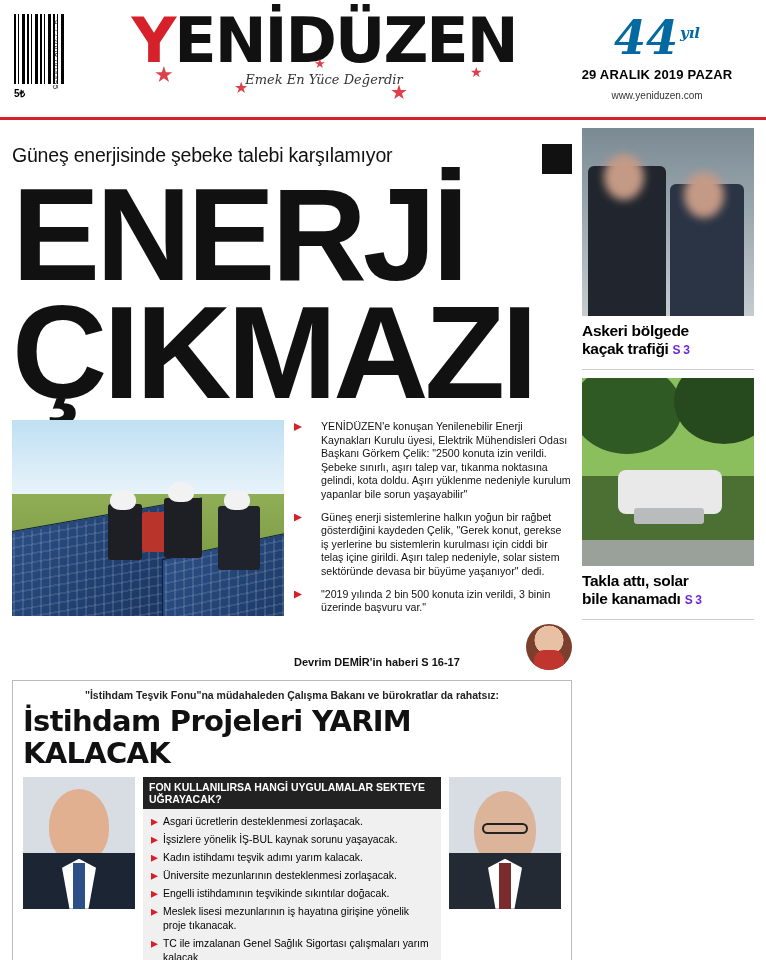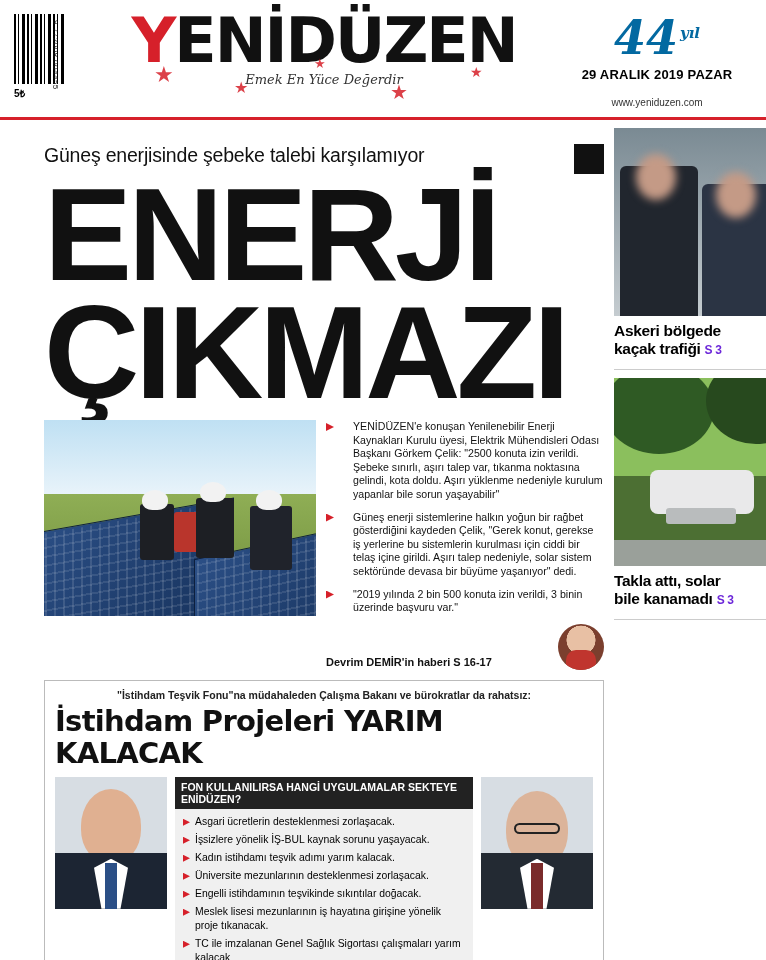--- a/index.html
+++ b/index.html
@@ -40,25 +40,25 @@
   .star { position:absolute; color:#d6202a; font-size:16px; opacity:.85; }
   .logo-slogan {
     font-family:"DejaVu Serif", serif;
     font-style:italic; font-size:13px; color:#333; margin-top:-2px;
   }
 
   .mast-right { position:absolute; right:14px; top:10px; width:190px; text-align:center; }
   .years { font-family:"DejaVu Serif", serif; font-style:italic; font-weight:bold; font-size:46px; line-height:46px; color:#0369a1; }
   .years .yil { font-size:15px; font-style:italic; vertical-align:super; margin-left:2px; }
   .mast-date { font-size:13px; font-weight:bold; margin-top:6px; letter-spacing:.2px; }
-  .mast-url { font-size:10px; color:#333; margin-top:15px; }
+  .mast-url { font-size:10px; color:#333; margin-top:8px; }
   .sayi { position:absolute; right:14px; top:131px; font-size:8.5px; color:#444; }
 
   
-  .body-wrap { position:relative; width:642px; height:837px; padding:8px 12px 0 12px;margin-left:32px; }
+  .body-wrap { position:relative; width:642px; height:837px; padding:8px 12px 0 12px; }
   .cols { display:flex; gap:10px; }
   .col-main { width:560px; }
   .col-side { width:172px; }
 
   
   .kicker { display:flex; align-items:flex-start; gap:8px; margin-top:16px; }
   .kicker-text { font-size:19.5px; color:#111; letter-spacing:-.2px; }
   .kicker-square { width:30px; height:30px; background:#111; margin-left:auto; }
 
   .headline {
@@ -247,21 +247,21 @@
 
           <div class="bb-body">
             <div class="bb-photo-l">
               <div class="face" style="top:12px;width:60px;height:74px;background:#e0b091;"></div>
               <div class="suit"></div>
               <div class="shirt"></div>
               <div class="tie" style="background:#2b4f86;"></div>
             </div>
 
             <div class="bb-list">
-              <div class="bb-list-title">FON KULLANILIRSA HANGİ UYGULAMALAR SEKTEYE ENİDÜZEN?</div>
+              <div class="bb-list-title">FON KULLANILIRSA HANGİ UYGULAMALAR SEKTEYE UĞRAYACAK?</div>
               <div class="bb-li">
                   <span class="bullet"></span>
                   <span>Asgari ücretlerin desteklenmesi zorlaşacak.</span>
                 </div>
               <div class="bb-li">
                   <span class="bullet"></span>
                   <span>İşsizlere yönelik İŞ-BUL kaynak sorunu yaşayacak.</span>
                 </div>
               <div class="bb-li">
                   <span class="bullet"></span>

